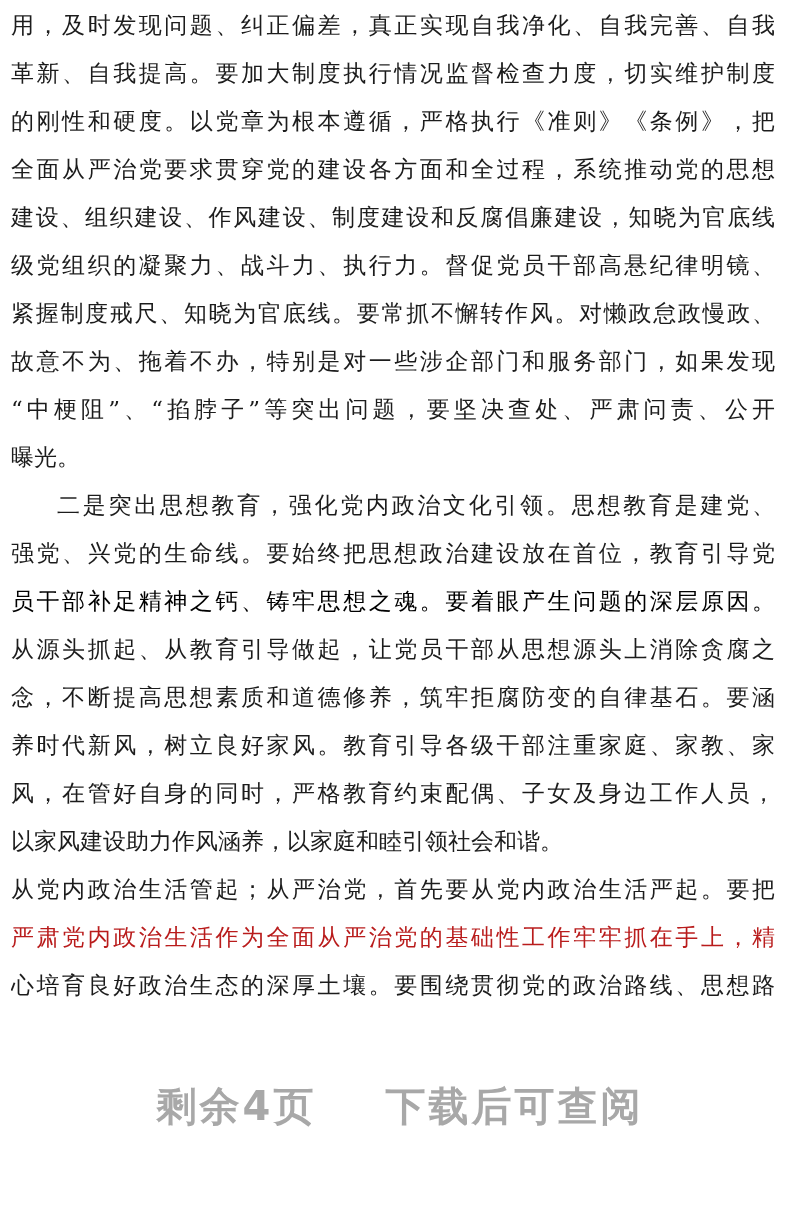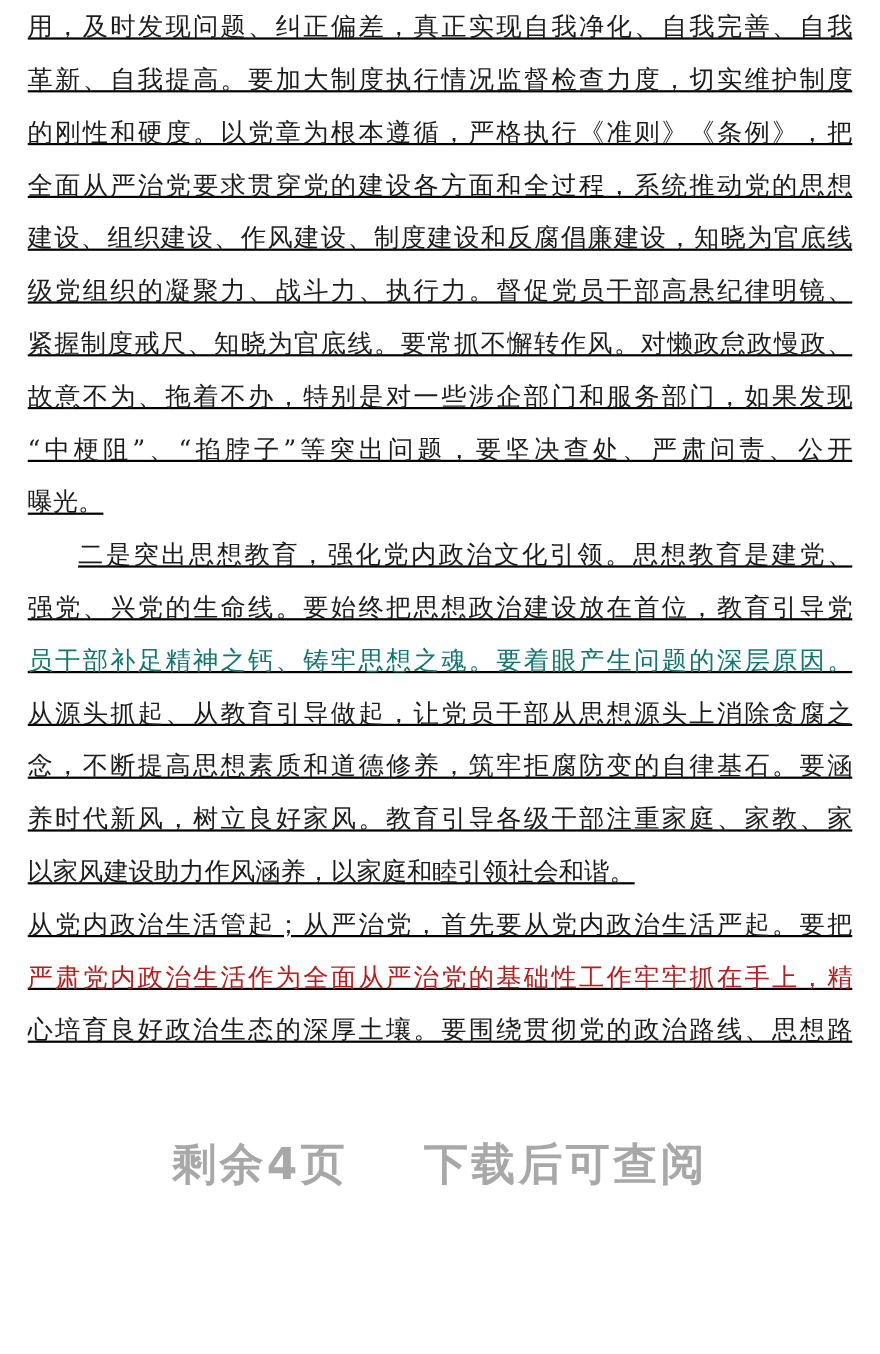--- a/index.html
+++ b/index.html
@@ -9,22 +9,21 @@
   }
   .page {
     position: relative;
     width: 800px;
     height: 1231px;
     background: #ffffff;
     overflow: hidden;
     font-family: "DejaVu Serif", "Liberation Serif", serif;
   }
   .doc-body {
-    padding: 1px 25px 0 25px;
-    text-decoration: underline;
+    padding: 1px 25px 0 11px;
   }
   .line {
     height: 48px;
     line-height: 48px;
     font-size: 23px;
     color: #1c1c1c;
     text-align: justify;
     text-align-last: justify;
     overflow: hidden;
     white-space: nowrap;
@@ -65,24 +64,25 @@
       <div class="line" style="color: rgb(28, 28, 28);">的刚性和硬度。以党章为根本遵循，严格执行《准则》《条例》，把</div>
       <div class="line" style="color: rgb(28, 28, 28);">全面从严治党要求贯穿党的建设各方面和全过程，系统推动党的思想</div>
       <div class="line" style="color: rgb(28, 28, 28);">建设、组织建设、作风建设、制度建设和反腐倡廉建设，知晓为官底线</div>
       <div class="line" style="color: rgb(28, 28, 28);">级党组织的凝聚力、战斗力、执行力。督促党员干部高悬纪律明镜、</div>
       <div class="line" style="color: rgb(28, 28, 28);">紧握制度戒尺、知晓为官底线。要常抓不懈转作风。对懒政怠政慢政、</div>
       <div class="line" style="color: rgb(28, 28, 28);">故意不为、拖着不办，特别是对一些涉企部门和服务部门，如果发现</div>
       <div class="line" style="color: rgb(28, 28, 28);">“中梗阻”、“掐脖子”等突出问题，要坚决查处、严肃问责、公开</div>
       <div class="line no-justify" style="color: rgb(28, 28, 28);">曝光。</div>
       <div class="line indent" style="color: rgb(28, 28, 28);">二是突出思想教育，强化党内政治文化引领。思想教育是建党、</div>
       <div class="line" style="color: rgb(28, 28, 28);">强党、兴党的生命线。要始终把思想政治建设放在首位，教育引导党</div>
-      <div class="line" style="color: #0f766e;">员干部补足精神之钙、铸牢思想之魂。要着眼产生问题的深层原因。</div>
+      <div class="line" style="color: #000000;">员干部补足精神之钙、铸牢思想之魂。要着眼产生问题的深层原因。</div>
       <div class="line" style="color: rgb(28, 28, 28);">从源头抓起、从教育引导做起，让党员干部从思想源头上消除贪腐之</div>
       <div class="line" style="color: rgb(28, 28, 28);">念，不断提高思想素质和道德修养，筑牢拒腐防变的自律基石。要涵</div>
       <div class="line" style="color: rgb(28, 28, 28);">养时代新风，树立良好家风。教育引导各级干部注重家庭、家教、家</div>
+      <div class="line" style="color: rgb(28, 28, 28);">风，在管好自身的同时，严格教育约束配偶、子女及身边工作人员，</div>
       <div class="line no-justify" style="color: rgb(28, 28, 28);">以家风建设助力作风涵养，以家庭和睦引领社会和谐。</div>
       <div class="line" style="color: rgb(28, 28, 28);">从党内政治生活管起；从严治党，首先要从党内政治生活严起。要把</div>
       <div class="line" style="color: #b91c1c;">严肃党内政治生活作为全面从严治党的基础性工作牢牢抓在手上，精</div>
       <div class="line" style="color: rgb(28, 28, 28);">心培育良好政治生态的深厚土壤。要围绕贯彻党的政治路线、思想路</div>
     </div>
   <div class="watermark" style="color: rgb(168, 168, 168);">
     <span class="wm-part">剩余4页</span>
     <span class="wm-part wm-download">下载后可查阅</span>
   </div>
 </div>

